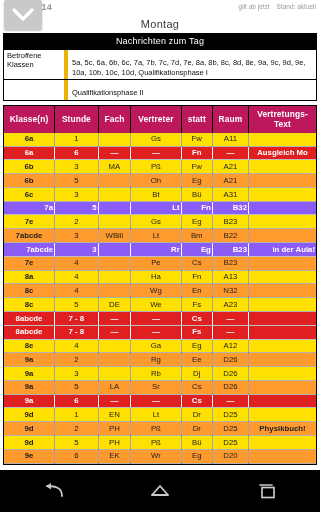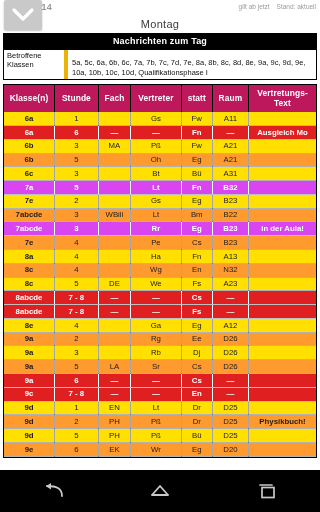--- a/index.html
+++ b/index.html
@@ -49,21 +49,21 @@
   }
 
   
   .news {
     margin: 0 3px;
     border: 1px solid #000;
     border-top-width:1px;
   }
   .news-head {
     background:#000; color:#fff;
-    text-align:center; font-weight:bold;
+    text-align:center; font-weight:normal;
     font-size: 9px; padding:2px 0 3px 0;
     letter-spacing:.2px;
   }
   .news-row { display:flex; border-top:1px solid #000; }
   .news-row:first-of-type { border-top: none; }
   .news-label {
     width: 64px; flex:0 0 64px;
     font-size: 7.5px; color:#111;
     padding:1px 3px 2px 3px;
     line-height:1.25;
@@ -104,21 +104,21 @@
   .col-f { width: 10.4%; }
   .col-v { width: 16.2%; }
   .col-st{ width: 10.0%; }
   .col-r { width: 11.6%; }
   .col-t { width: 21.6%; }
 
   
   tr.yellow td { background:#FFE000; color:#1d1d1d; }
   tr.orange td { background:#FF9A2E; color:#1d1d1d; }
   tr.red    td { background:#E02020; color:#ffffff; font-weight:bold; }
-  tr.green  td { background:#d946ef; color:#ffffff; font-weight:bold; }
+  tr.green  td { background:#8b5cf6; color:#ffffff; font-weight:bold;text-align:right; }
   tr.red td, tr.green td { border-right-color: rgba(255,255,255,.35); border-bottom-color: rgba(0,0,0,.25); }
 
   .txtcell { text-align:center; font-weight:bold; }
 
   
   .navbar {
     position:absolute; left:0; bottom:0;
     width:320px; height:42px;
     background:#000;
     display:flex; align-items:center; justify-content:space-around;
@@ -155,20 +155,24 @@
       </div>
     </div>
 
     <div class="day-title">Montag</div>
 
     <div class="news">
       <div class="news-head">Nachrichten zum Tag</div>
       <div class="news-row">
         <div class="news-label">Betroffene Klassen</div>
         <div class="news-body">5a, 5c, 6a, 6b, 6c, 7a, 7b, 7c, 7d, 7e, 8a, 8b, 8c, 8d, 8e, 9a, 9c, 9d, 9e, 10a, 10b, 10c, 10d, Qualifikationsphase I</div>
+      </div>
+      <div class="news-row">
+        <div class="news-label"></div>
+        <div class="news-body">Qualifikationsphase II</div>
       </div>
     </div>
 
     <div class="sub-wrap">
       <table class="sub">
         <colgroup>
           <col class="col-k">
             <col class="col-s">
             <col class="col-f">
             <col class="col-v">
@@ -361,29 +365,20 @@
             </tr>
             <tr class="red">
               <td class="c0">9a</td>
               <td>6</td>
               <td>—</td>
               <td>—</td>
               <td>Cs</td>
               <td>—</td>
               <td class="txtcell"></td>
             </tr>
-            <tr class="red">
-              <td class="c0">9c</td>
-              <td>7 - 8</td>
-              <td>—</td>
-              <td>—</td>
-              <td>En</td>
-              <td>—</td>
-              <td class="txtcell"></td>
-            </tr>
             <tr class="yellow">
               <td class="c0">9d</td>
               <td>1</td>
               <td>EN</td>
               <td>Lt</td>
               <td>Dr</td>
               <td>D25</td>
               <td class="txtcell"></td>
             </tr>
             <tr class="orange">

